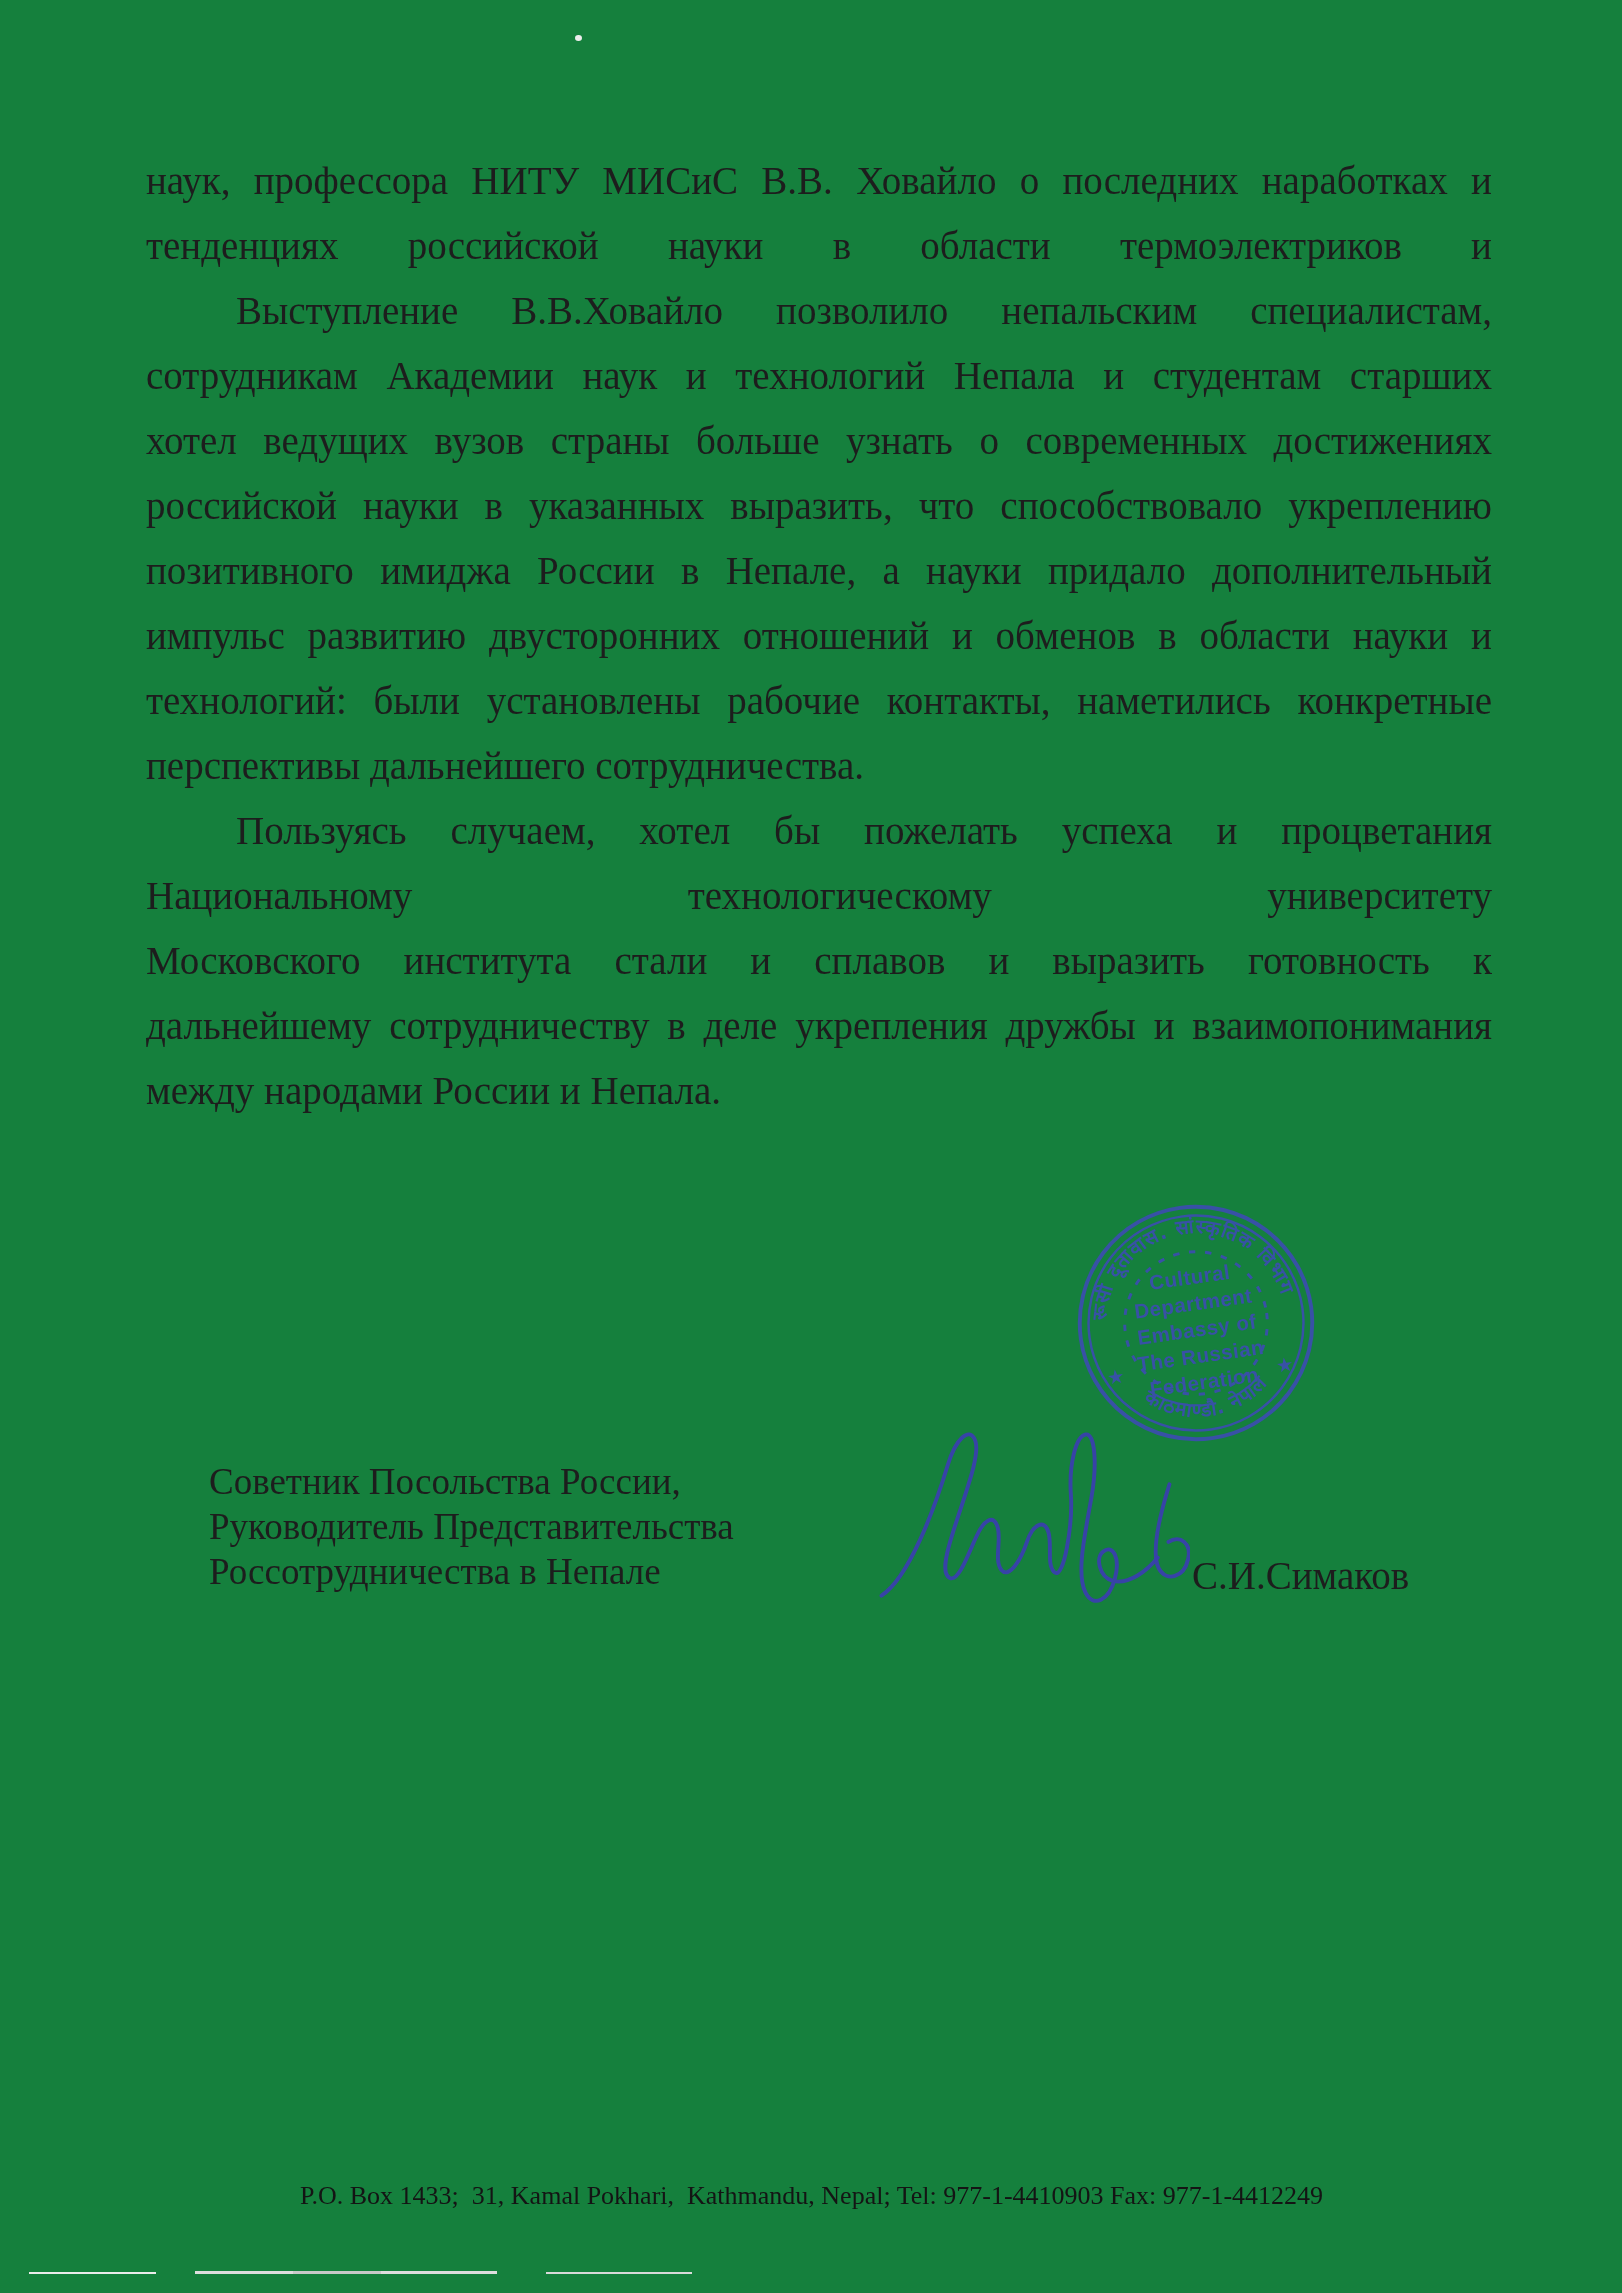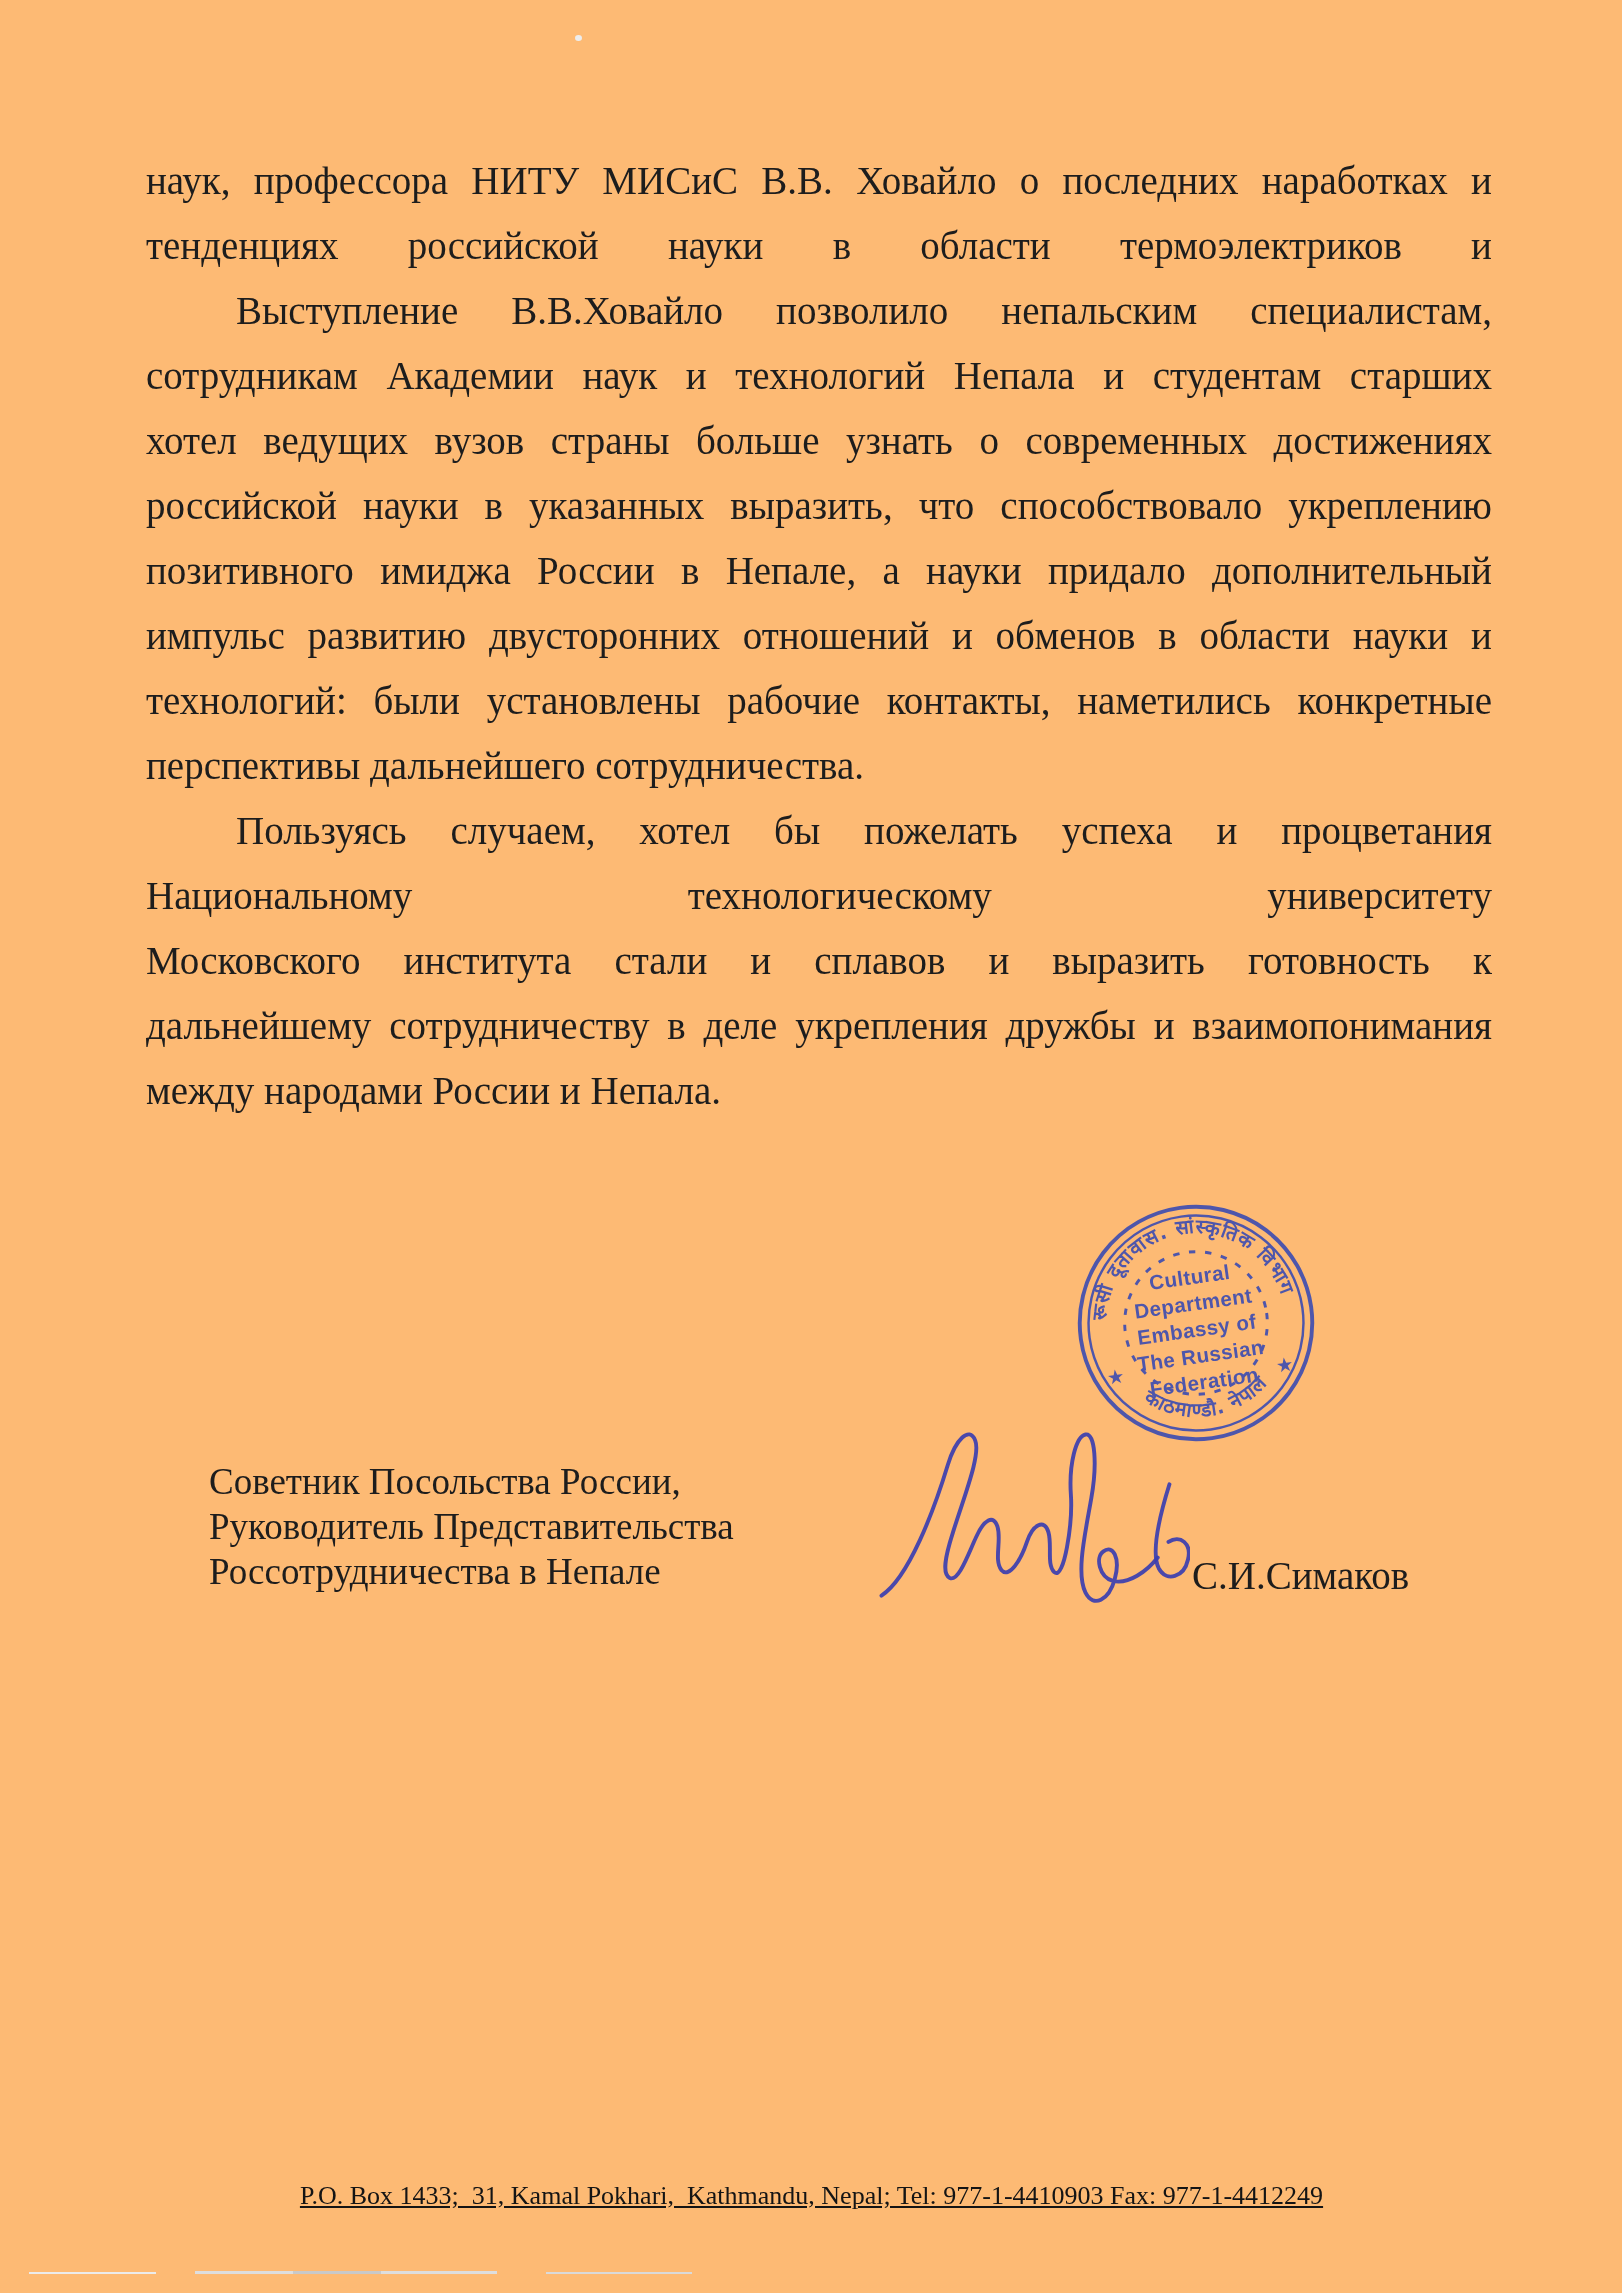--- a/index.html
+++ b/index.html
@@ -1,19 +1,19 @@
 <!DOCTYPE html>
 <html><head>
 <meta charset="utf-8">
 <style>
   html,body{margin:0;padding:0;background:#ffffff;}
   #page{
     position:relative;
     width:1623px;height:2294px;
-    background:#fdba74;
+    background:#15803d;
     overflow:hidden;
     font-family:"Liberation Serif", serif;
     color:#1d1d1d;
   }
   #body-text{
     position:absolute;
     left:146px;top:148px;
     width:1346px;
     font-size:39px;
   }
@@ -41,21 +41,20 @@
   #stamp .star{font-size:20px;text-anchor:middle;}
   #signature-svg{position:absolute;left:858px;top:1414px;width:332px;height:205px;}
   #footer{
     position:absolute;
     left:0;top:2181px;
     width:1623px;
     text-align:center;
     font-size:26px;
     white-space:pre;
     color:#141414;
-    text-decoration:underline;
   }
   .artifact{position:absolute;background:#dcdcdc;}
   #artifact-dot{position:absolute;left:575px;top:35px;width:6.8px;height:5.9px;border-radius:50%;background:#ededed;}
 </style>
 </head>
 <body>
 
 <div id="page">
 
   <div id="artifact-dot"></div>

